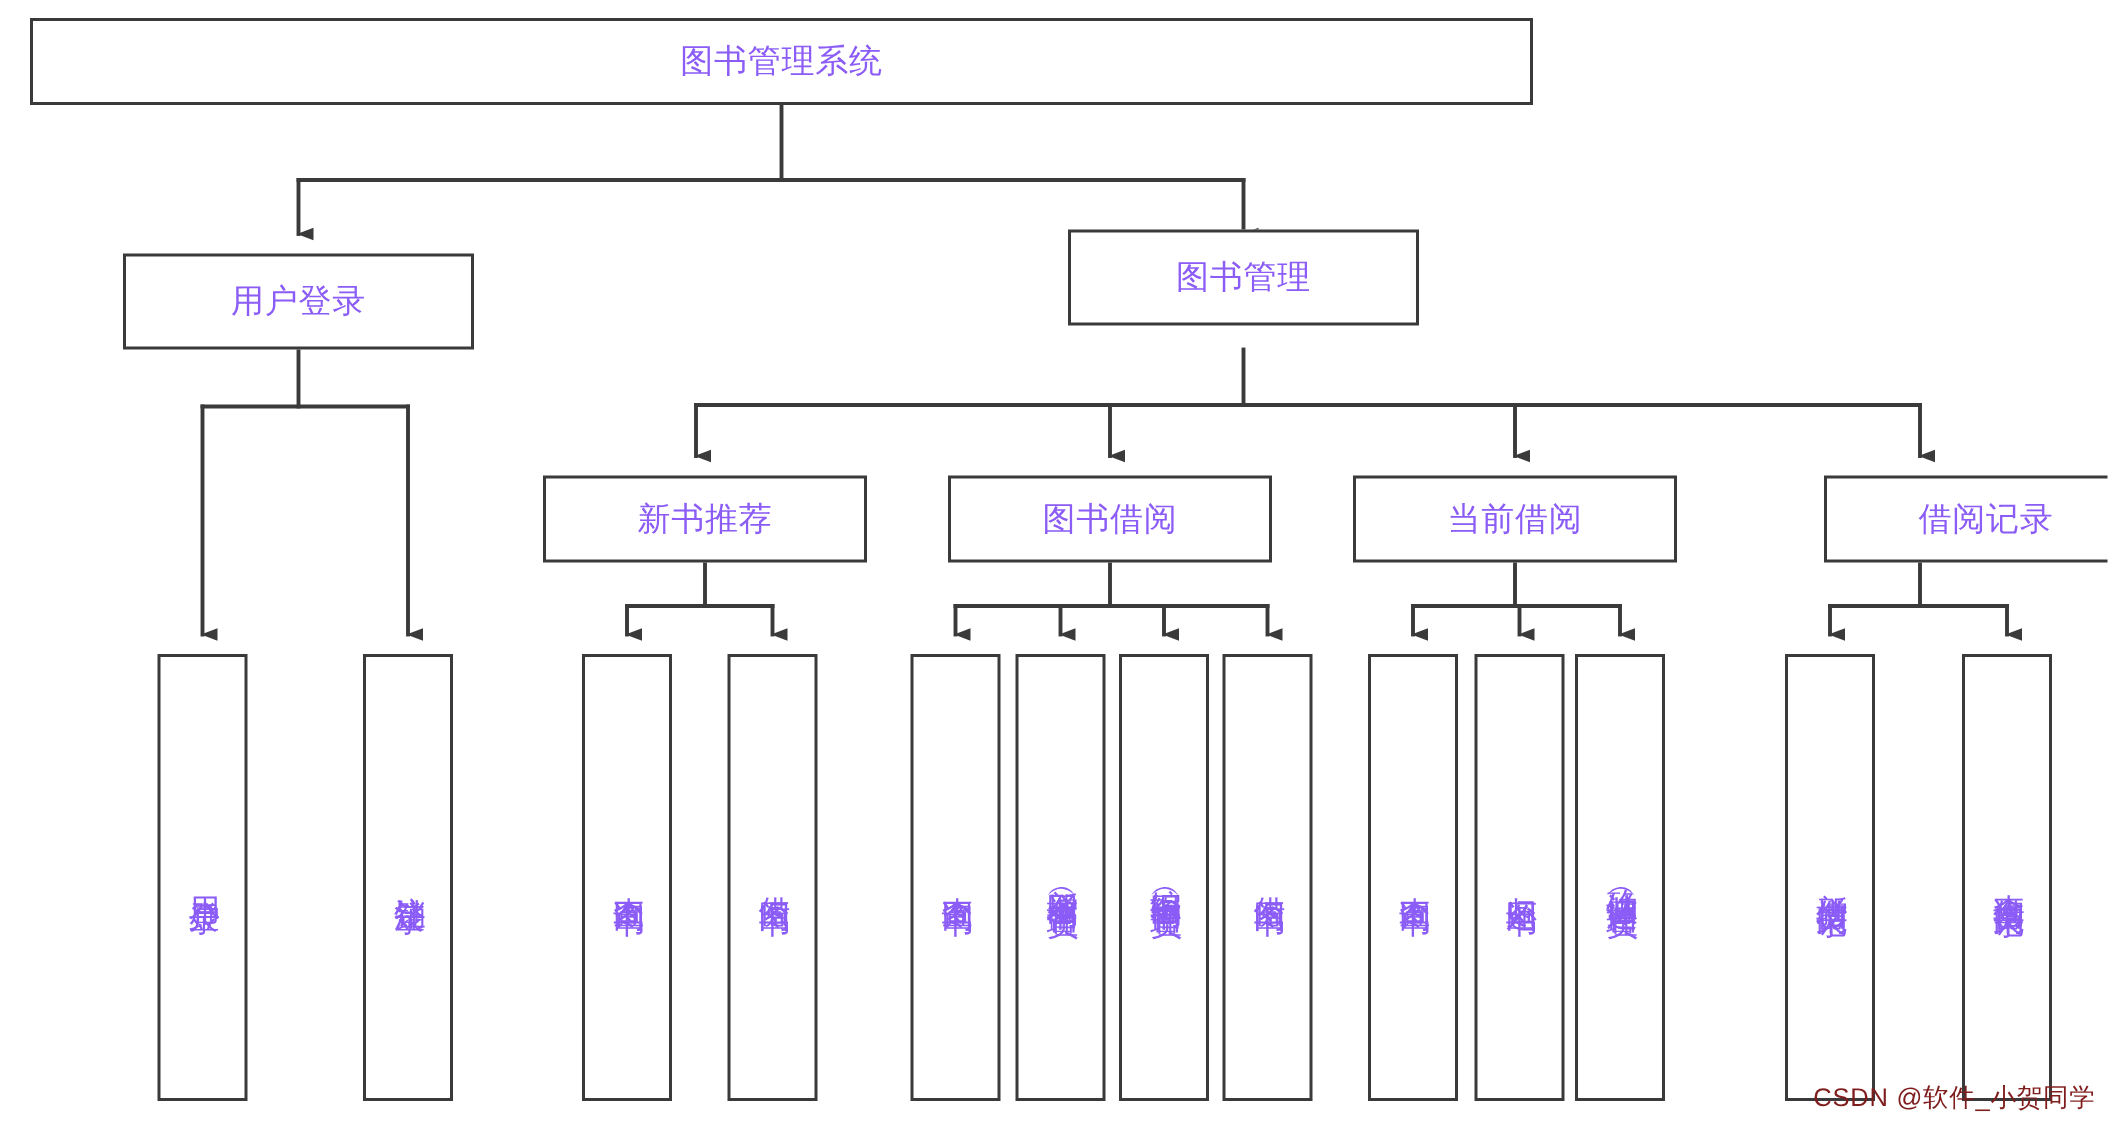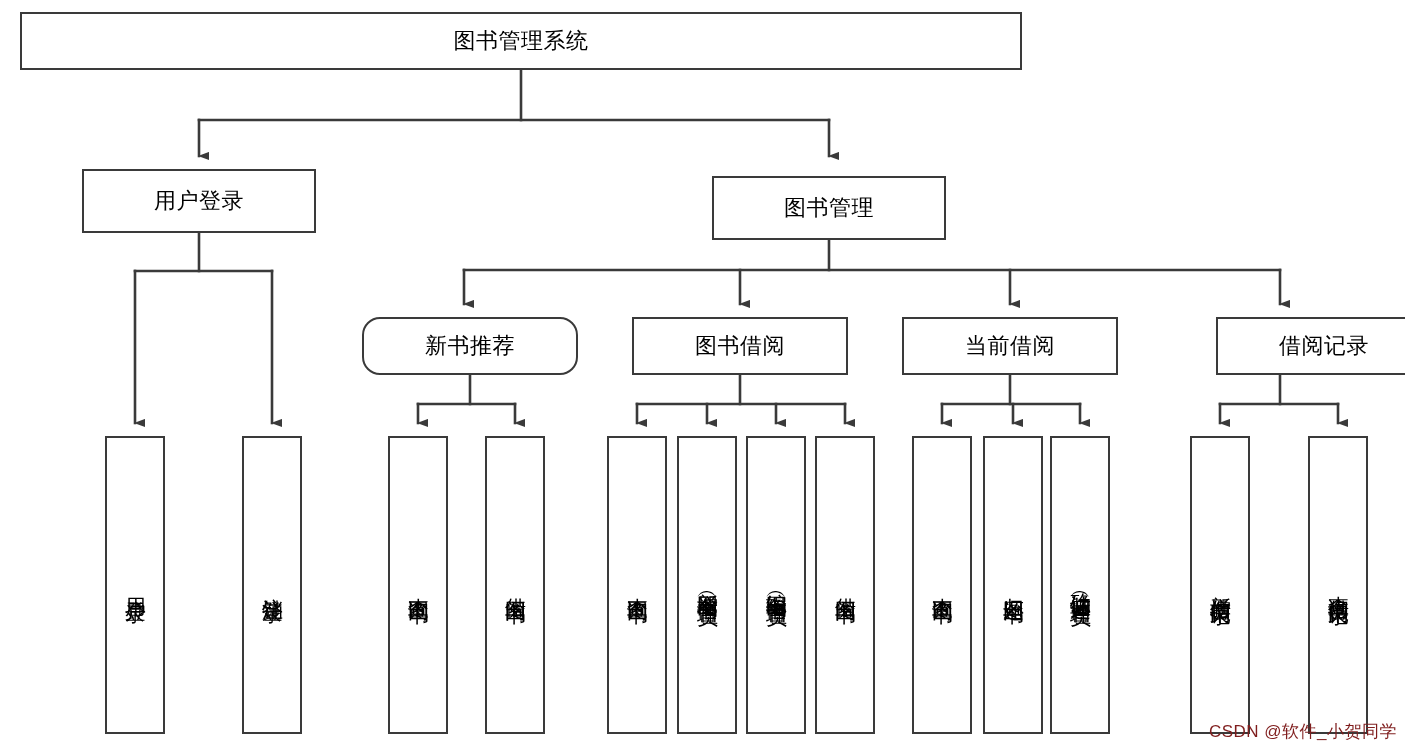--- a/index.html
+++ b/index.html
@@ -29,21 +29,21 @@
     pointer-events: none;
   }
   .node {
     position: absolute;
     box-sizing: border-box;
     background: #ffffff;
     border: 2.5px solid #3a3a3a;
     display: flex;
     align-items: center;
     justify-content: center;
-    color: #000000;
+    color: #8b5cf6;
     line-height: 1.18;
     text-align: center;
   }
   .node.horiz {
     font-size: 22px;
     letter-spacing: 0.5px;
   }
   .node.vert {
     writing-mode: vertical-rl;
     text-orientation: upright;
@@ -129,25 +129,25 @@
     </g>
   </svg>
 
   <div class="node horiz" style="left:20px; top:12px; width:1002px; height:58px;">
     <span class="label">图书管理系统</span>
   </div>
 
   <div class="node horiz" style="left:82px; top:169px; width:234px; height:64px;">
     <span class="label">用户登录</span>
   </div>
-  <div class="node horiz" style="left:712px; top:176px; width:234px; height:64px;">
+  <div class="node horiz" style="left:712px; top:153px; width:234px; height:64px;">
     <span class="label">图书管理</span>
   </div>
 
-  <div class="node horiz" style="left:362px; top:317px; width:216px; height:58px;border-radius:18px;">
+  <div class="node horiz" style="left:362px; top:317px; width:216px; height:58px;">
     <span class="label">新书推荐</span>
   </div>
   <div class="node horiz" style="left:902px; top:317px; width:216px; height:58px;">
     <span class="label">当前借阅</span>
   </div>
   <div class="node horiz" style="left:632px; top:317px; width:216px; height:58px;">
     <span class="label">图书借阅</span>
   </div>
   <div class="node horiz" style="left:1172px; top:317px; width:216px; height:58px;margin-left:44px;">
     <span class="label">借阅记录</span>

